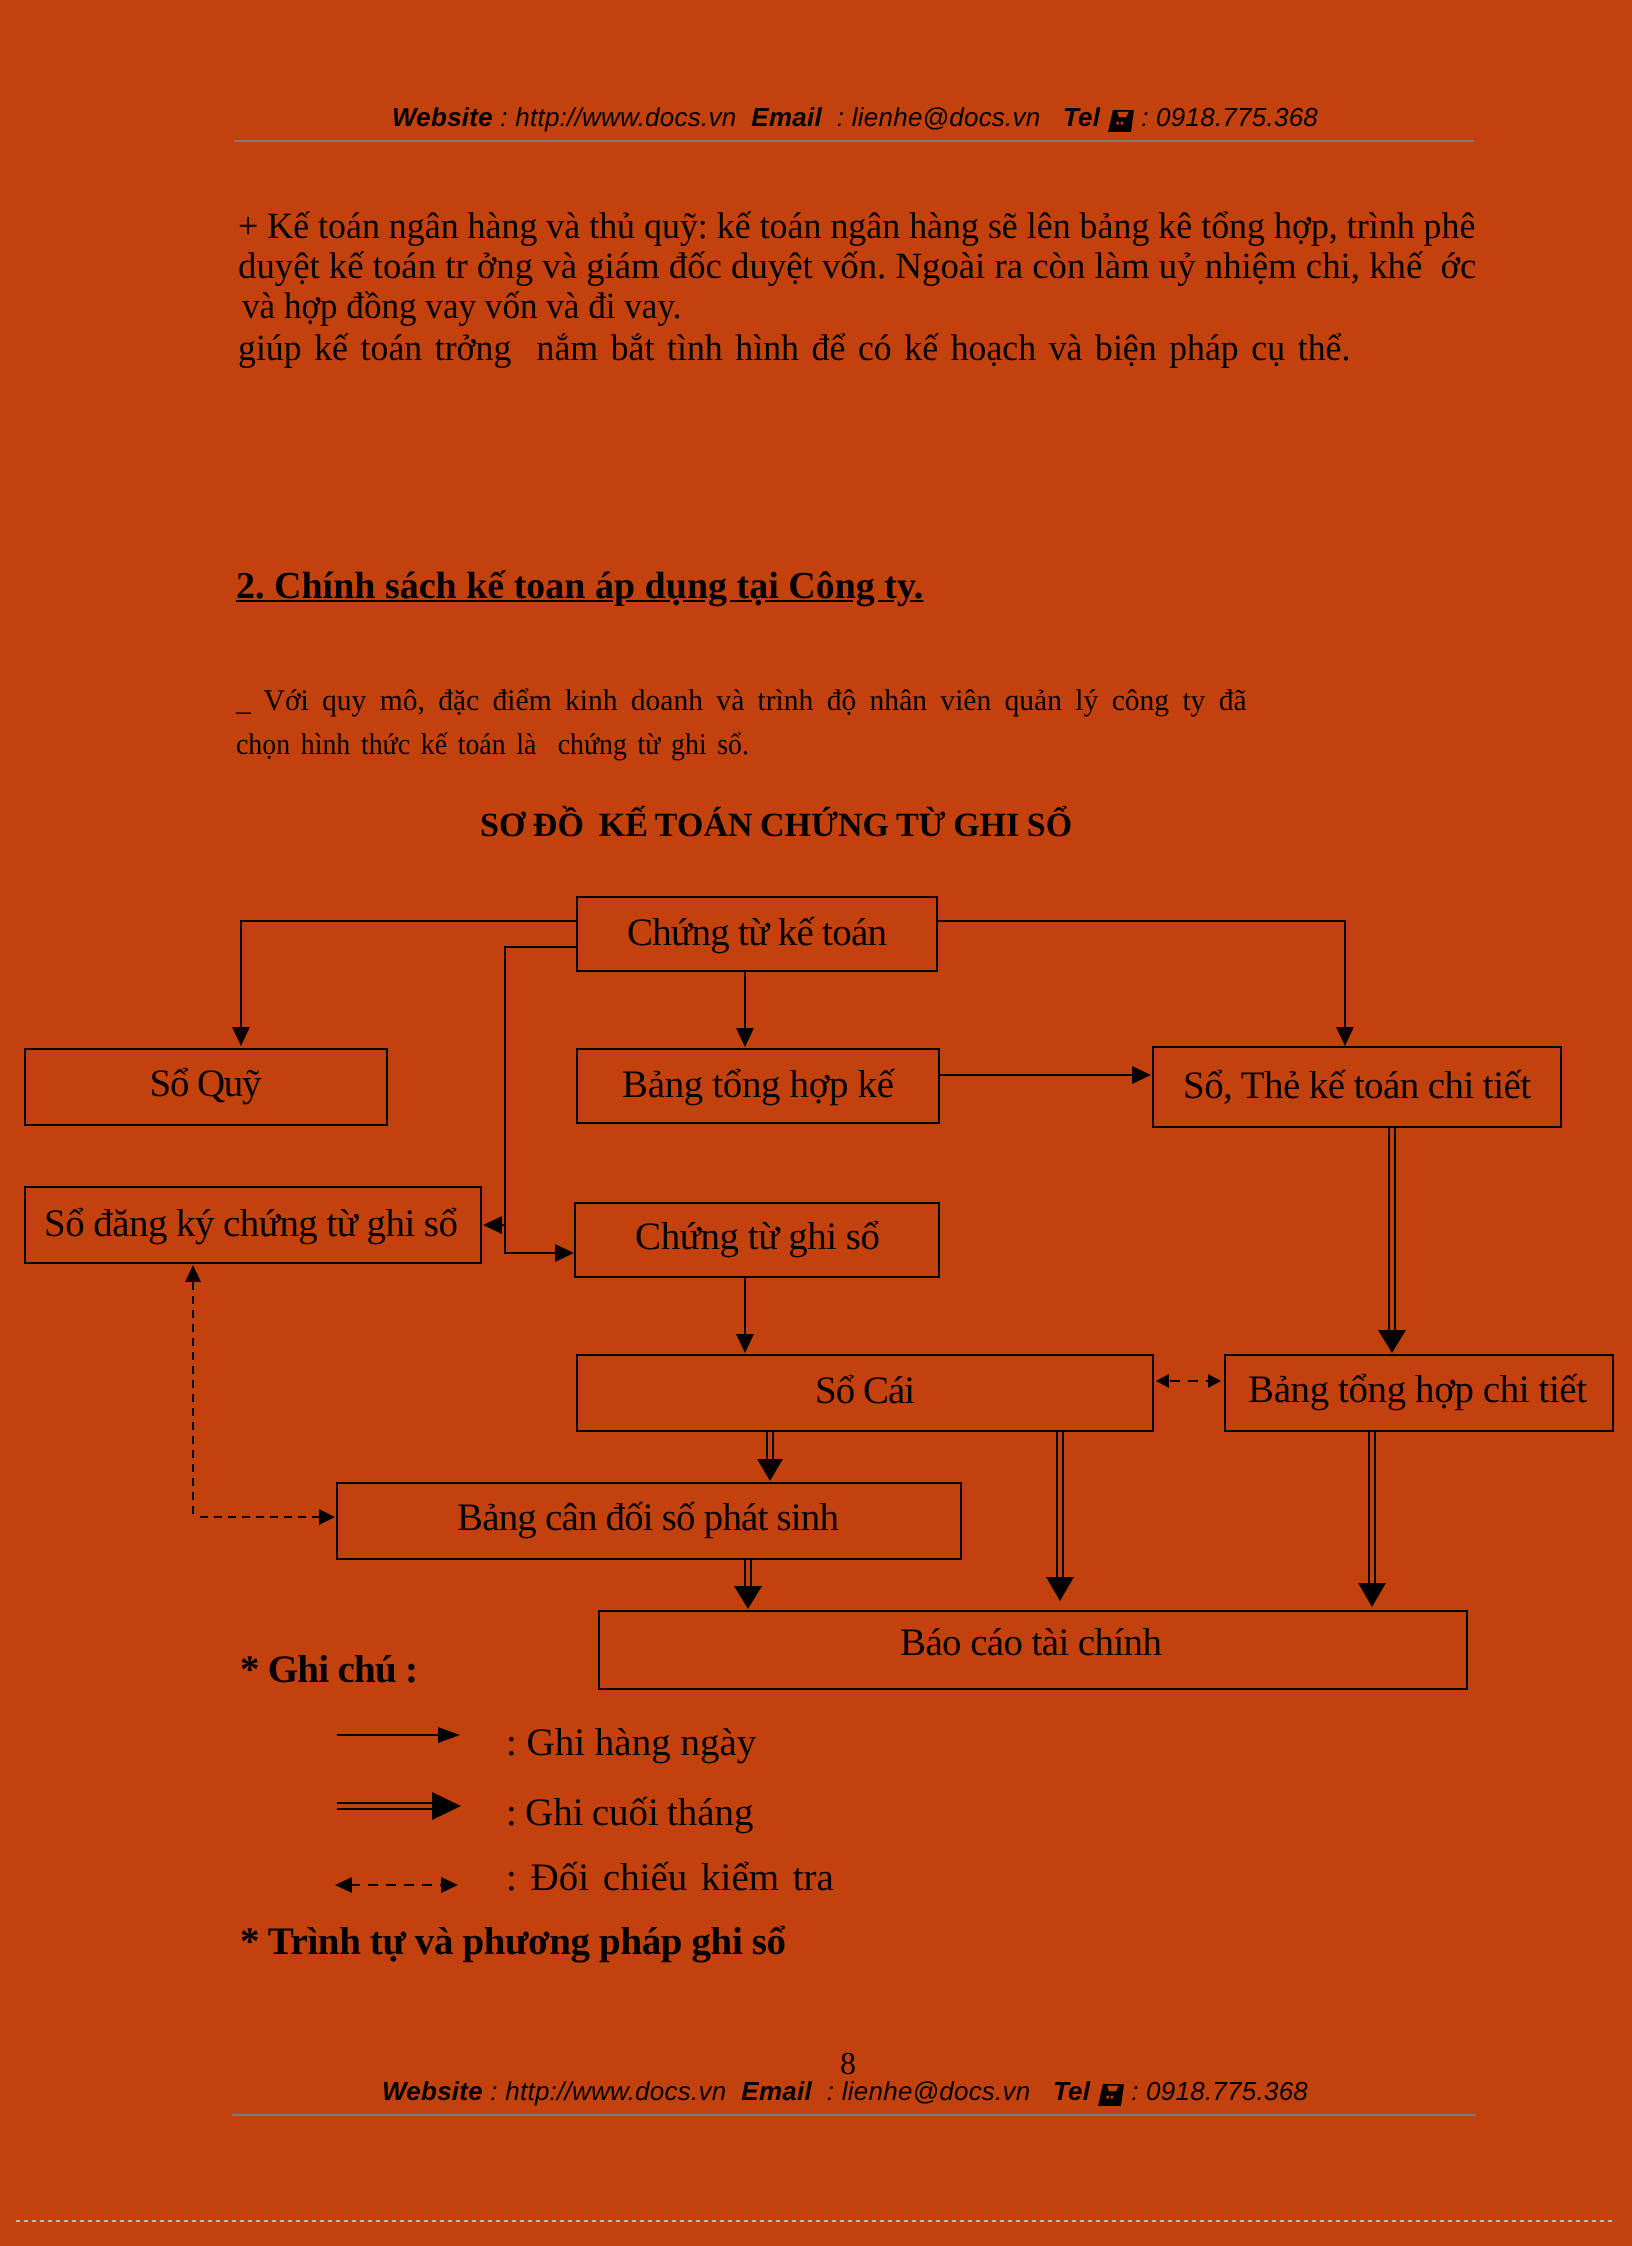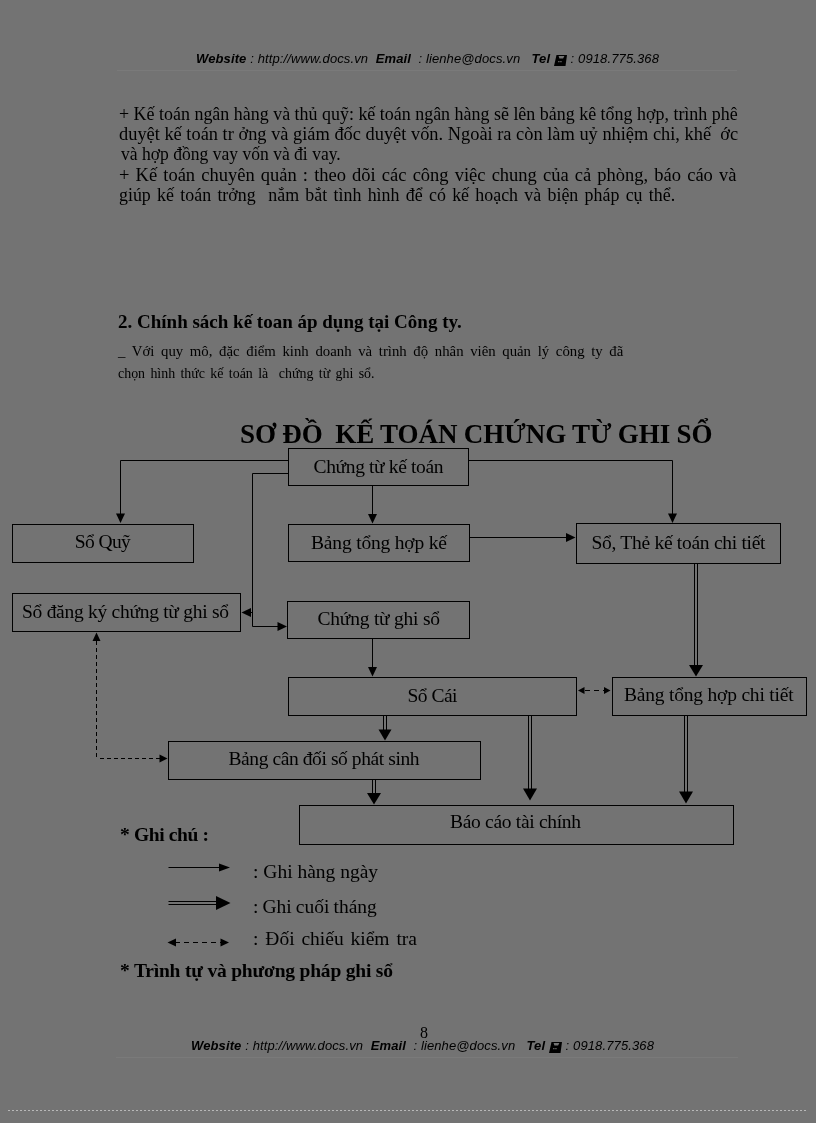--- a/index.html
+++ b/index.html
@@ -1,47 +1,46 @@
 <!DOCTYPE html>
 <html><head>
 <meta charset="utf-8">
 <style>
   html,body{margin:0;padding:0;background:#fff;}
-  #page{position:relative;width:816px;height:1123px;background:#737373;overflow:hidden;
+  #page{position:relative;width:816px;height:1123px;background:#c2410c;overflow:hidden;
         font-family:"Liberation Serif",serif;color:#000;}
   .abs{position:absolute;}
   .hdr{font-family:"Liberation Sans",sans-serif;font-style:italic;font-size:13px;white-space:nowrap;letter-spacing:0.12px;}
   .hdr b{font-weight:bold;}
   .hline{height:1px;background:#7a7a7a;}
   .body1{font-size:18.5px;line-height:20.4px;width:617px;}
   .nw{white-space:nowrap;transform-origin:0 50%;}
   .h2{font-size:19px;font-weight:bold;white-space:nowrap;}
   .p2{font-size:15px;line-height:22.4px;white-space:nowrap;}
-  .title{font-size:27px;font-weight:bold;white-space:nowrap;word-spacing:-0.5px;margin-top:16px;}
+  .title{font-size:17px;font-weight:bold;white-space:nowrap;word-spacing:-0.5px;}
   svg text{font-family:"Liberation Serif",serif;font-size:19.5px;}
   .ftr8{font-size:16px;}
 </style>
 </head>
 <body>
 <div id="page">
 
   <div class="abs hdr" id="hdrtext" style="left:196px;top:51px;"><b>Website</b> : http://www.docs.vn&nbsp; <b>Email</b>&nbsp; : lienhe@docs.vn&nbsp;&nbsp; <b>Tel</b> <svg width="13" height="11" viewBox="0 0 13 11" style="vertical-align:-3px">
         <path fill-rule="evenodd" d="M2.5,0 L13,0 L11.5,11 L0,11 Z M4.6,0.9 L10.4,0.9 L9.1,3.6 L5.4,3.6 Z M4.2,5.9 L5.5,5.9 L5.5,7.2 L4.2,7.2 Z M6.3,5.9 L7.6,5.9 L7.6,7.2 L6.3,7.2 Z" fill="#000"></path>
       </svg> : 0918.775.368</div>
   <div class="abs hline" style="left:117px;top:70px;width:620px;"></div>
 
   <div class="abs body1" style="left:119px;top:103.5px;">
     <div class="nw" id="L1" style="transform:scaleX(0.9701)">+ Kế toán ngân hàng và thủ quỹ: kế toán ngân hàng sẽ lên bảng kê tổng hợp, trình phê</div>
     <div class="nw" id="L2" style="transform:scaleX(0.9935)">duyệt kế toán tr ởng và giám đốc duyệt vốn. Ngoài ra còn làm uỷ nhiệm chi, khế &nbsp;ớc</div>
     <div class="nw" id="L3" style="margin-left:1.5px;transform:scaleX(0.9489)">và hợp đồng vay vốn và đi vay.</div>
-    <div class="nw" id="L4" style="word-spacing:1.5px">+ Kế toán chuyên quản : theo dõi các công việc chung của cả phòng, báo cáo và</div>
     <div class="nw" id="L5" style="word-spacing:1.9px;transform:scaleX(0.9667)">giúp kế toán trởng&nbsp;&nbsp;nắm bắt tình hình để có kế hoạch và biện pháp cụ thể.</div>
   </div>
 
-  <div class="abs h2" id="H2" style="left:118px;top:311px;">2. Chính sách kế toan áp dụng tại Công ty.</div>
+  <div class="abs h2" id="H2" style="left:118px;top:283px;text-decoration:underline;">2. Chính sách kế toan áp dụng tại Công ty.</div>
   <div class="abs p2" id="P2" style="left:118px;top:340px;"><span id="P2a" style="display:inline-block;word-spacing:3px;transform:scaleX(0.9855);transform-origin:0 50%">_ Với quy mô, đặc điểm kinh doanh và trình độ nhân viên quản lý công ty đã</span><br><span id="P2b" style="display:inline-block;word-spacing:2px;transform:scaleX(0.9279);transform-origin:0 50%">chọn hình thức kế toán là&nbsp; chứng từ ghi sổ.</span></div>
 
   <div class="abs title" id="TTL" style="left:240px;top:403px;">SƠ ĐỒ&nbsp; KẾ TOÁN CHỨNG TỪ GHI SỔ</div>
 
   <svg class="abs" style="left:0;top:0;" width="816" height="1123" viewBox="0 0 816 1123">
     <g fill="none" stroke="#000" stroke-width="1">
 
       <rect x="288.5" y="448.5" width="180" height="37"></rect>
       <rect x="12.5" y="524.5" width="181" height="38"></rect>
       <rect x="288.5" y="524.5" width="181" height="37"></rect>

